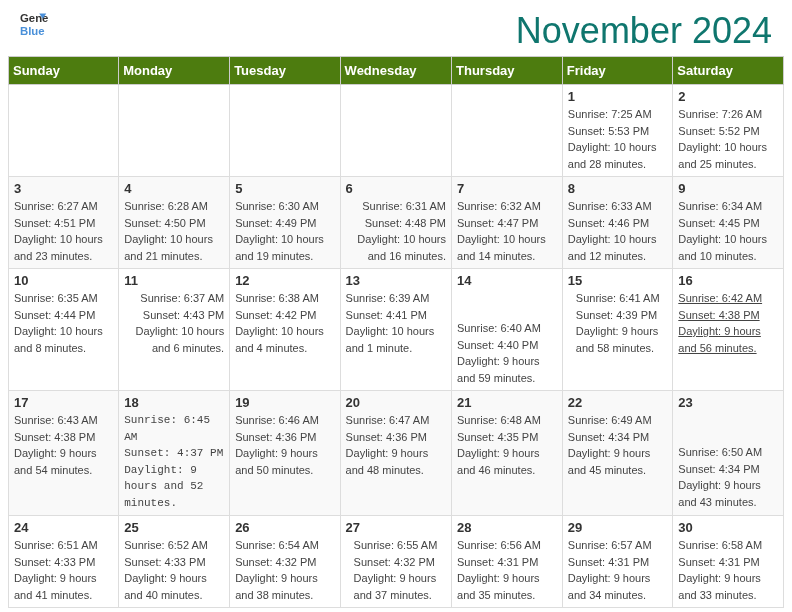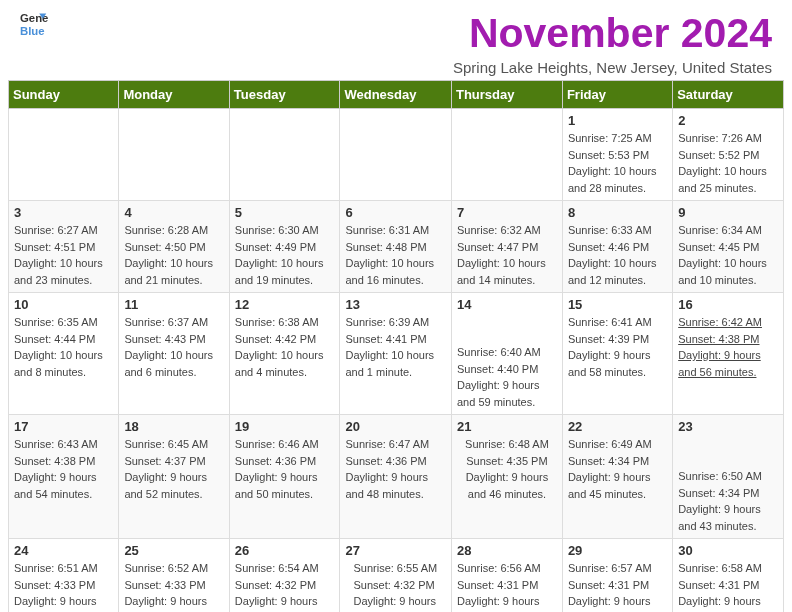--- a/index.html
+++ b/index.html
@@ -21,23 +21,23 @@
       gap: 4px;
     }
     .logo-icon {
       width: 28px;
       height: 28px;
     }
     .title-block {
       text-align: right;
     }
     .main-title {
-      font-size: 41px;
-      font-weight: bold;
-      color: #a21caf;
+      font-size: 36px;
+      font-weight: normal;
+      color: #0f766e;
     }
     .subtitle {
       font-size: 15px;
       color: #555;
       margin-top: 2px;
     }
     .calendar {
       width: 100%;
       border-collapse: collapse;
       font-size: 11.5px;
@@ -86,21 +86,20 @@
 <div class="header">
   <div class="logo">
     <svg class="logo-icon" viewBox="0 0 32 32">
       <text x="0" y="14" font-size="13" font-weight="bold" fill="#333">General</text>
       <text x="0" y="28" font-size="13" font-weight="bold" fill="#4a90d9">Blue</text>
       <polygon points="22,4 30,4 26,10" fill="#4a90d9"></polygon>
     </svg>
   </div>
   <div class="title-block">
     <div class="main-title">November 2024</div>
-    <div class="subtitle">Spring Lake Heights, New Jersey, United States</div>
   </div>
 </div>
 
 <div class="calendar-wrap">
   <table class="calendar">
     <thead>
       <tr>
       <th>Sunday</th>
           <th>Monday</th>
           <th>Tuesday</th>
@@ -144,21 +143,21 @@
 Daylight: 10 hours and 21 minutes.</div>
           </td>
           <td>
             <div class="day-number">5</div>
             <div class="day-info" style="white-space: pre-line;">Sunrise: 6:30 AM
 Sunset: 4:49 PM
 Daylight: 10 hours and 19 minutes.</div>
           </td>
           <td>
             <div class="day-number">6</div>
-            <div class="day-info" style="white-space: pre-line;">Sunrise: 6:31 AM
+            <div class="day-info" style="white-space: pre-line; text-align: right;">Sunrise: 6:31 AM
 Sunset: 4:48 PM
 Daylight: 10 hours and 16 minutes.</div>
           </td>
           <td>
             <div class="day-number">7</div>
             <div class="day-info" style="white-space: pre-line;">Sunrise: 6:32 AM
 Sunset: 4:47 PM
 Daylight: 10 hours and 14 minutes.</div>
           </td>
           <td>
@@ -176,21 +175,21 @@
         </tr>
         <tr>
           <td>
             <div class="day-number">10</div>
             <div class="day-info" style="white-space: pre-line;">Sunrise: 6:35 AM
 Sunset: 4:44 PM
 Daylight: 10 hours and 8 minutes.</div>
           </td>
           <td>
             <div class="day-number">11</div>
-            <div class="day-info" style="white-space: pre-line;">Sunrise: 6:37 AM
+            <div class="day-info" style="white-space: pre-line; text-align: right;">Sunrise: 6:37 AM
 Sunset: 4:43 PM
 Daylight: 10 hours and 6 minutes.</div>
           </td>
           <td>
             <div class="day-number">12</div>
             <div class="day-info" style="white-space: pre-line;">Sunrise: 6:38 AM
 Sunset: 4:42 PM
 Daylight: 10 hours and 4 minutes.</div>
           </td>
           <td>
@@ -200,59 +199,59 @@
 Daylight: 10 hours and 1 minute.</div>
           </td>
           <td>
             <div class="day-number">14</div>
             <div class="day-info" style="white-space: pre-line; margin-top: 32px;">Sunrise: 6:40 AM
 Sunset: 4:40 PM
 Daylight: 9 hours and 59 minutes.</div>
           </td>
           <td>
             <div class="day-number">15</div>
-            <div class="day-info" style="white-space: pre-line;">Sunrise: 6:41 AM
+            <div class="day-info" style="white-space: pre-line; margin-left: 8px;">Sunrise: 6:41 AM
 Sunset: 4:39 PM
 Daylight: 9 hours and 58 minutes.</div>
           </td>
           <td>
             <div class="day-number">16</div>
             <div class="day-info" style="white-space: pre-line; text-decoration: underline;">Sunrise: 6:42 AM
 Sunset: 4:38 PM
 Daylight: 9 hours and 56 minutes.</div>
           </td>
         </tr>
         <tr>
           <td>
             <div class="day-number">17</div>
             <div class="day-info" style="white-space: pre-line;">Sunrise: 6:43 AM
 Sunset: 4:38 PM
 Daylight: 9 hours and 54 minutes.</div>
           </td>
           <td>
             <div class="day-number">18</div>
-            <div class="day-info" style="white-space: pre-line;">Sunrise: 6:45 AM
+            <div class="day-info" style="white-space: pre-line; font-family: Liberation Mono, monospace;">Sunrise: 6:45 AM
 Sunset: 4:37 PM
 Daylight: 9 hours and 52 minutes.</div>
           </td>
           <td>
             <div class="day-number">19</div>
             <div class="day-info" style="white-space: pre-line;">Sunrise: 6:46 AM
 Sunset: 4:36 PM
 Daylight: 9 hours and 50 minutes.</div>
           </td>
           <td>
             <div class="day-number">20</div>
             <div class="day-info" style="white-space: pre-line;">Sunrise: 6:47 AM
 Sunset: 4:36 PM
 Daylight: 9 hours and 48 minutes.</div>
           </td>
           <td>
             <div class="day-number">21</div>
-            <div class="day-info" style="white-space: pre-line; text-align: center;">Sunrise: 6:48 AM
+            <div class="day-info" style="white-space: pre-line;">Sunrise: 6:48 AM
 Sunset: 4:35 PM
 Daylight: 9 hours and 46 minutes.</div>
           </td>
           <td>
             <div class="day-number">22</div>
             <div class="day-info" style="white-space: pre-line;">Sunrise: 6:49 AM
 Sunset: 4:34 PM
 Daylight: 9 hours and 45 minutes.</div>
           </td>
           <td>

